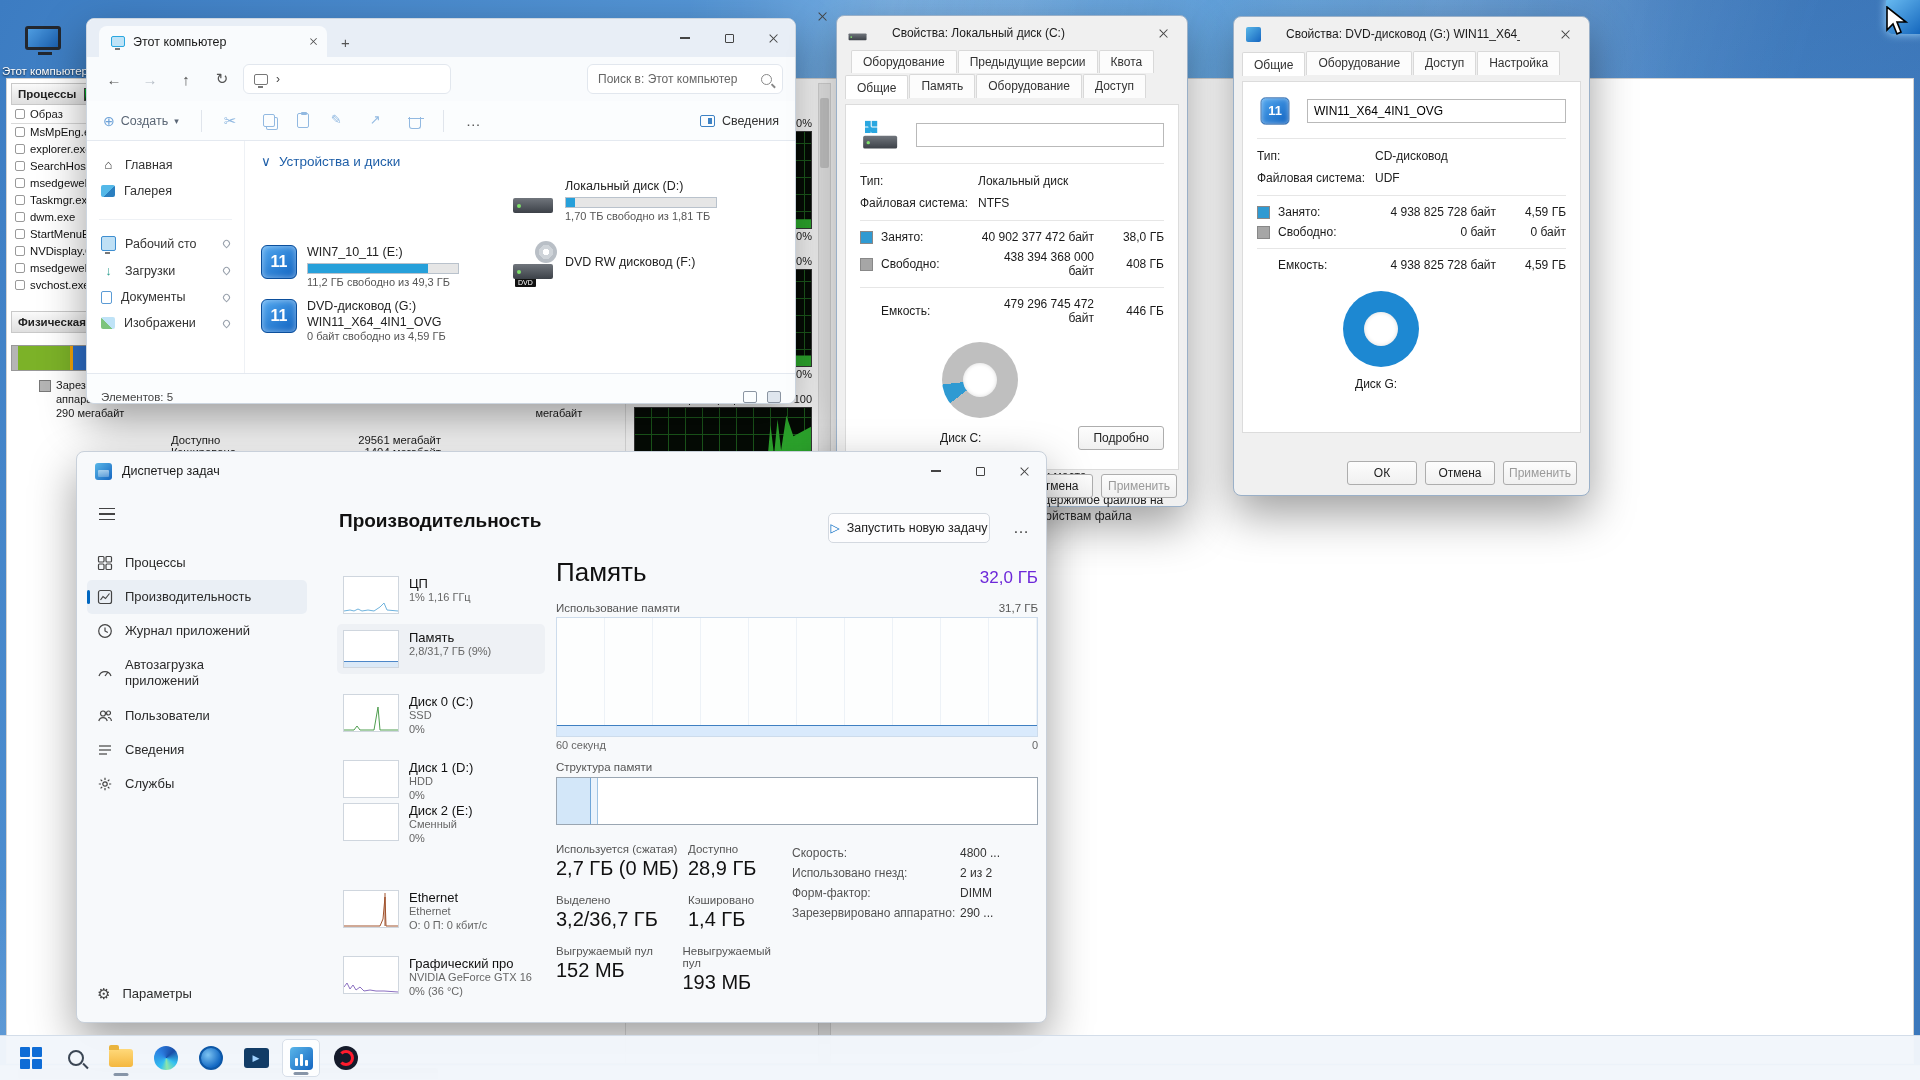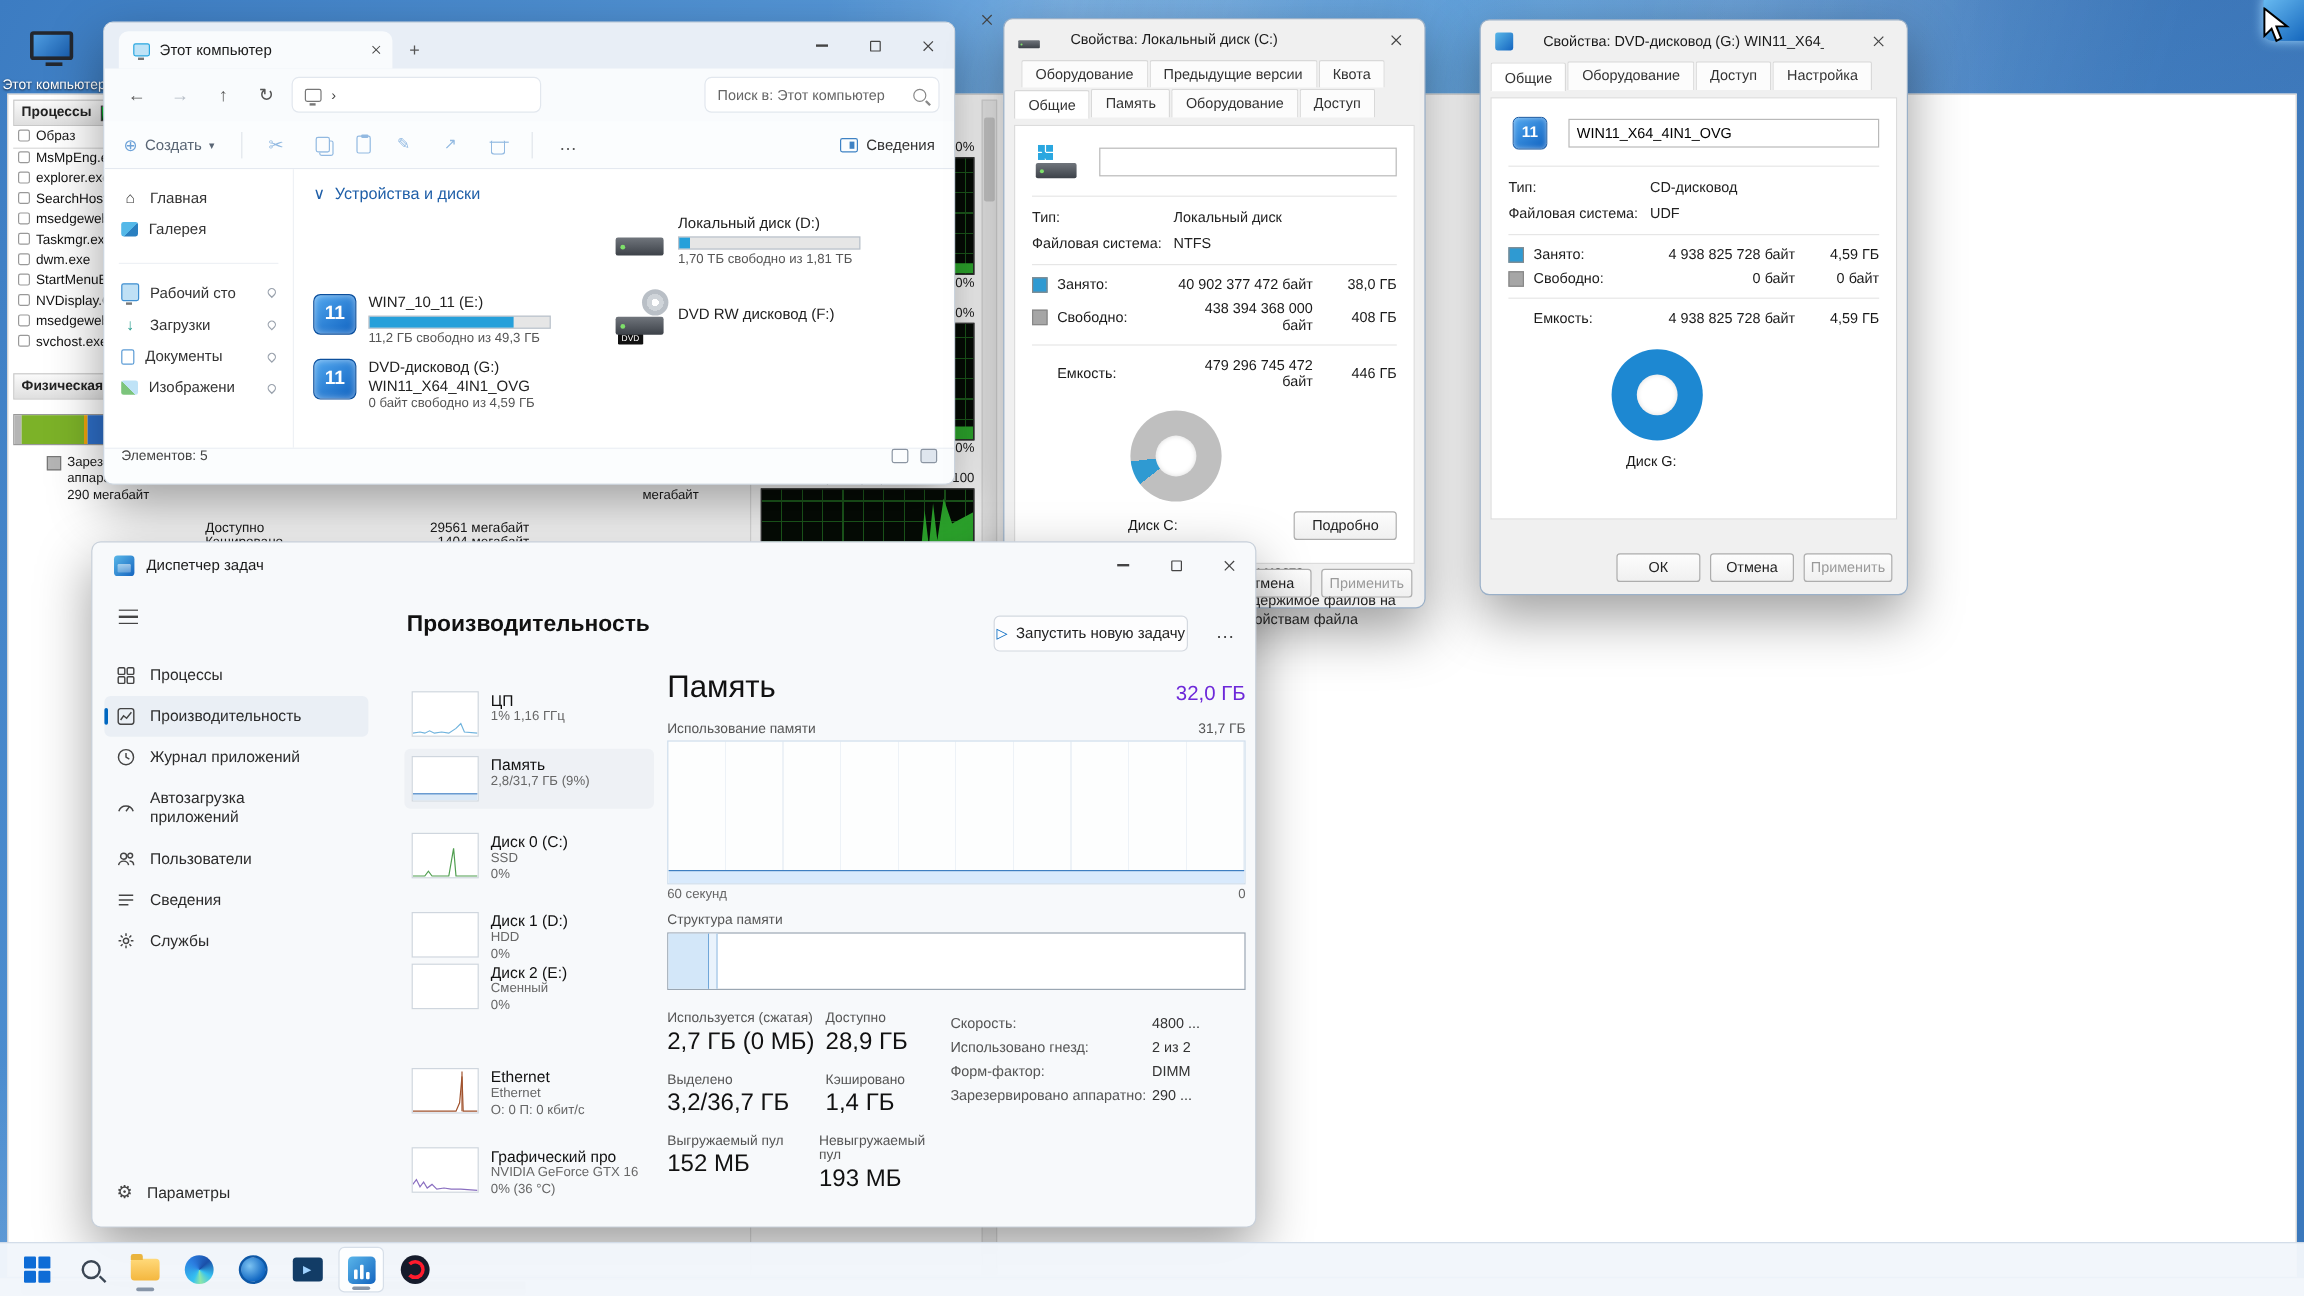--- a/index.html
+++ b/index.html
@@ -65,21 +65,21 @@
 .tile .bar i{display:block;height:100%;background:#26a0da}
 .tile .inf{font-size:11px;color:#555}
 .drv{width:42px;height:36px;position:relative}
 .drv:after{content:"";position:absolute;bottom:2px;left:0;width:40px;height:15px;border-radius:2px;background:linear-gradient(#70757c,#3c4148)}
 .drv i{position:absolute;bottom:7px;left:4px;width:4px;height:4px;border-radius:50%;background:#7ee06a;z-index:1}
 .drv.winlogo:before{content:"";position:absolute;top:1px;left:2px;width:15px;height:15px;background:
  conic-gradient(#2aa7e0 0 360deg);clip-path:polygon(0 0,46% 0,46% 46%,0 46%,0 0,100% 0,100% 46%,54% 46%,54% 0,0 0,0 54%,46% 54%,46% 100%,0 100%,0 0,54% 54%,100% 54%,100% 100%,54% 100%)}
 .drv .disc{position:absolute;top:-4px;right:-2px;width:22px;height:22px;border-radius:50%;background:radial-gradient(circle at 50% 50%,#fff 0 3px,#cfd4d9 3px 7px,#b9bfc6 7px 11px)}
 .drv .dvdtag{position:absolute;bottom:-6px;left:2px;background:#111;color:#fff;font-size:7px;padding:1px 3px;border-radius:1px}
 .w11{width:36px;height:34px;border-radius:6px;background:linear-gradient(140deg,#51a7ef,#0f62c0);border:1px solid #0c4f9c;color:#fff;font-weight:bold;font-size:16px;display:flex;align-items:center;justify-content:center;box-shadow:inset 0 0 6px rgba(255,255,255,.5)}
-#explorer .status{position:absolute;bottom:0;left:0;right:0;height:30px;border-top:1px solid #e4e9f0;background:#fbfdfe;display:flex;align-items:flex-start;padding:0 14px;font-size:11.5px;color:#444;border-radius:0 0 8px 8px}
+#explorer .status{position:absolute;bottom:0;left:0;right:0;height:30px;border-top:1px solid #e4e9f0;background:#fbfdfe;display:flex;align-items:flex-end;padding:0 14px;font-size:11.5px;color:#444;border-radius:0 0 8px 8px}
 .vics{margin-left:auto;display:flex;gap:10px}
 .vic{width:14px;height:12px;border:1.3px solid #8b95a2;border-radius:2px}
 
 .dlg{background:#f0f0f0;border:1px solid #9ab0c8;z-index:20}
 .dlg .tbar{height:34px;display:flex;align-items:center;gap:25px;padding:0 4px 0 12px;font-size:12px}
 .dlg .tbar .t{flex:1;white-space:nowrap;overflow:hidden}
 .xtabs{display:flex;padding:0 8px;gap:1px}
 .xtab{font-size:12px;padding:4px 11px;border:1px solid #d9d9d9;border-bottom:none;background:#fcfcfc;border-radius:2px 2px 0 0;color:#333}
 .xtab.on{background:#fff;position:relative;top:1px;padding-top:5px}
 .panel{position:absolute;left:8px;right:8px;background:#fff;border:1px solid #dcdcdc}

